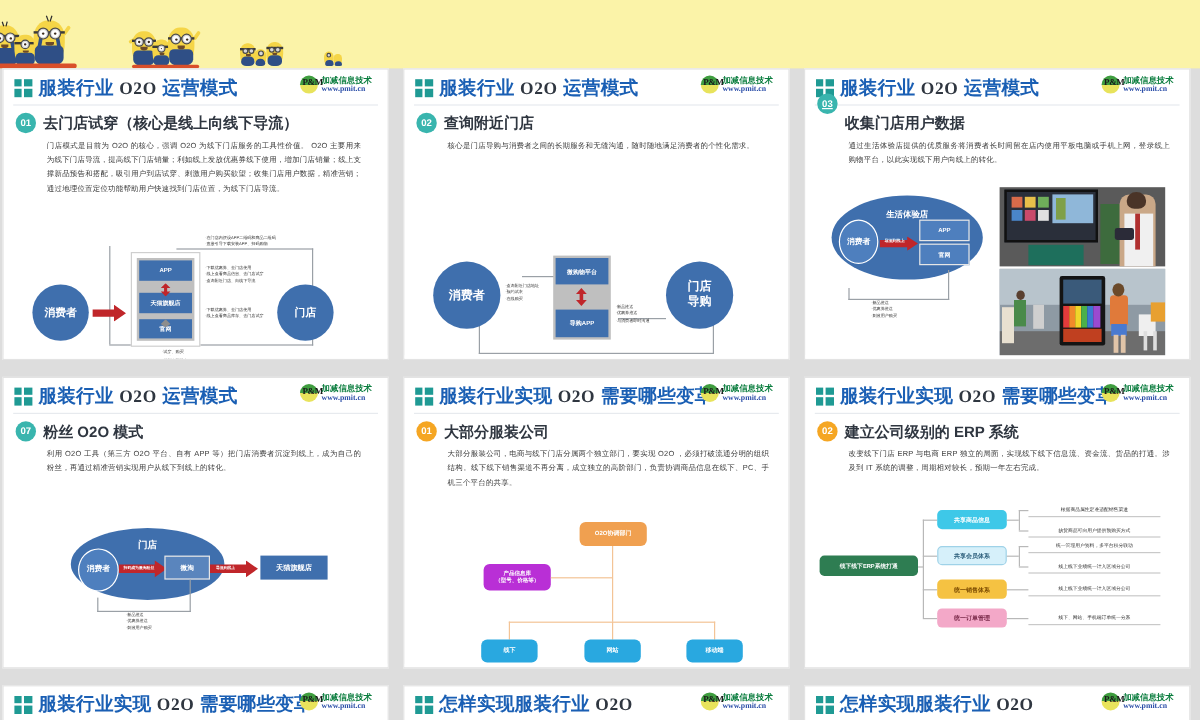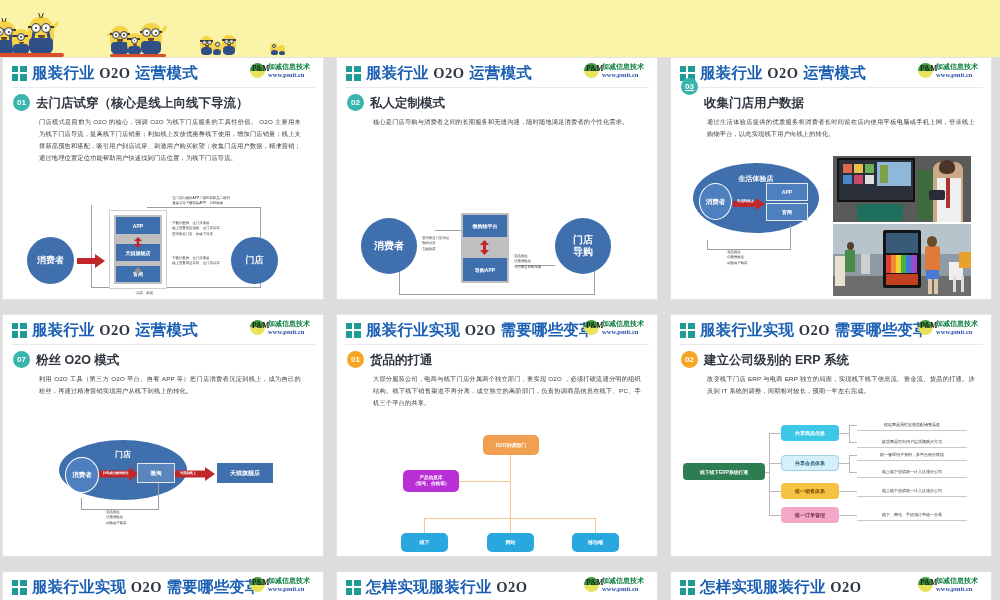--- a/index.html
+++ b/index.html
@@ -336,21 +336,21 @@
         <div class="logo">
           <div class="lg-circle"></div>
           <div class="lg-pm">P&amp;M</div>
           <div class="lg-cn">加减信息技术</div>
           <div class="lg-url">www.pmit.cn</div>
         </div>
       </div>
       <div class="rule"></div>
 
       <div class="num-badge badge-teal" style="left:10px; top:36px;">02</div>
-      <div class="sub-title" style="left:33px; top:37px;">私人定制模式</div>
+      <div class="sub-title" style="left:33px; top:37px;">查询附近门店</div>
       <div class="body-text" style="left:36px; top:58px; width:268px;">核心是门店导购与消费者之间的长期服务和无缝沟通，随时随地满足消费者的个性化需求。</div>
 
       <div>
         <div class="line" style="left:62px; top:236px; width:196px; height:1px;"></div>
         <div class="line" style="left:62px; top:205px; width:1px; height:32px;"></div>
         <div class="line" style="left:257px; top:205px; width:1px; height:32px;"></div>
         <div class="line" style="left:98px; top:172px; width:44px; height:1px;"></div>
         <div class="line" style="left:178px; top:207px; width:40px; height:1px;"></div>
 
         <div class="ell" style="left:24px;top:160px;width:56px;height:56px;font-size:10px;">消费者</div>
@@ -548,21 +548,21 @@
         <div class="logo">
           <div class="lg-circle"></div>
           <div class="lg-pm">P&amp;M</div>
           <div class="lg-cn">加减信息技术</div>
           <div class="lg-url">www.pmit.cn</div>
         </div>
       </div>
       <div class="rule"></div>
 
       <div class="num-badge badge-orange" style="left:10px; top:36px;">01</div>
-      <div class="sub-title" style="left:33px; top:37px;">货品的打通</div>
+      <div class="sub-title" style="left:33px; top:37px;">大部分服装公司</div>
       <div class="body-text" style="left:36px; top:58px; width:268px;">大部分服装公司，电商与线下门店分属两个独立部门，要实现 O2O ，必须打破流通分明的组织结构。线下线下销售渠道不再分离，成立独立的高阶部门，负责协调商品信息在线下、PC、手机三个平台的共享。</div>
 
       <div>
         <div class="oc-node" style="left:146px;top:120px;width:56px;height:20px;background:#f0a050;">O2O协调部门</div>
         <div class="oc-line" style="left:173px; top:140px; width:1px; height:63px;"></div>
         <div class="oc-node" style="left:66px;top:155px;width:56px;height:22px;background:#b92fd6;white-space:pre-line;font-size:4.6px;">产品信息库
 （型号、价格等）</div>
         <div class="oc-line" style="left:122px; top:166px; width:51px; height:1px;"></div>
         <div class="oc-line" style="left:87px; top:203px; width:172px; height:1px;"></div>
         <div class="oc-line" style="left:87px; top:203px; width:1px; height:15px;"></div>

